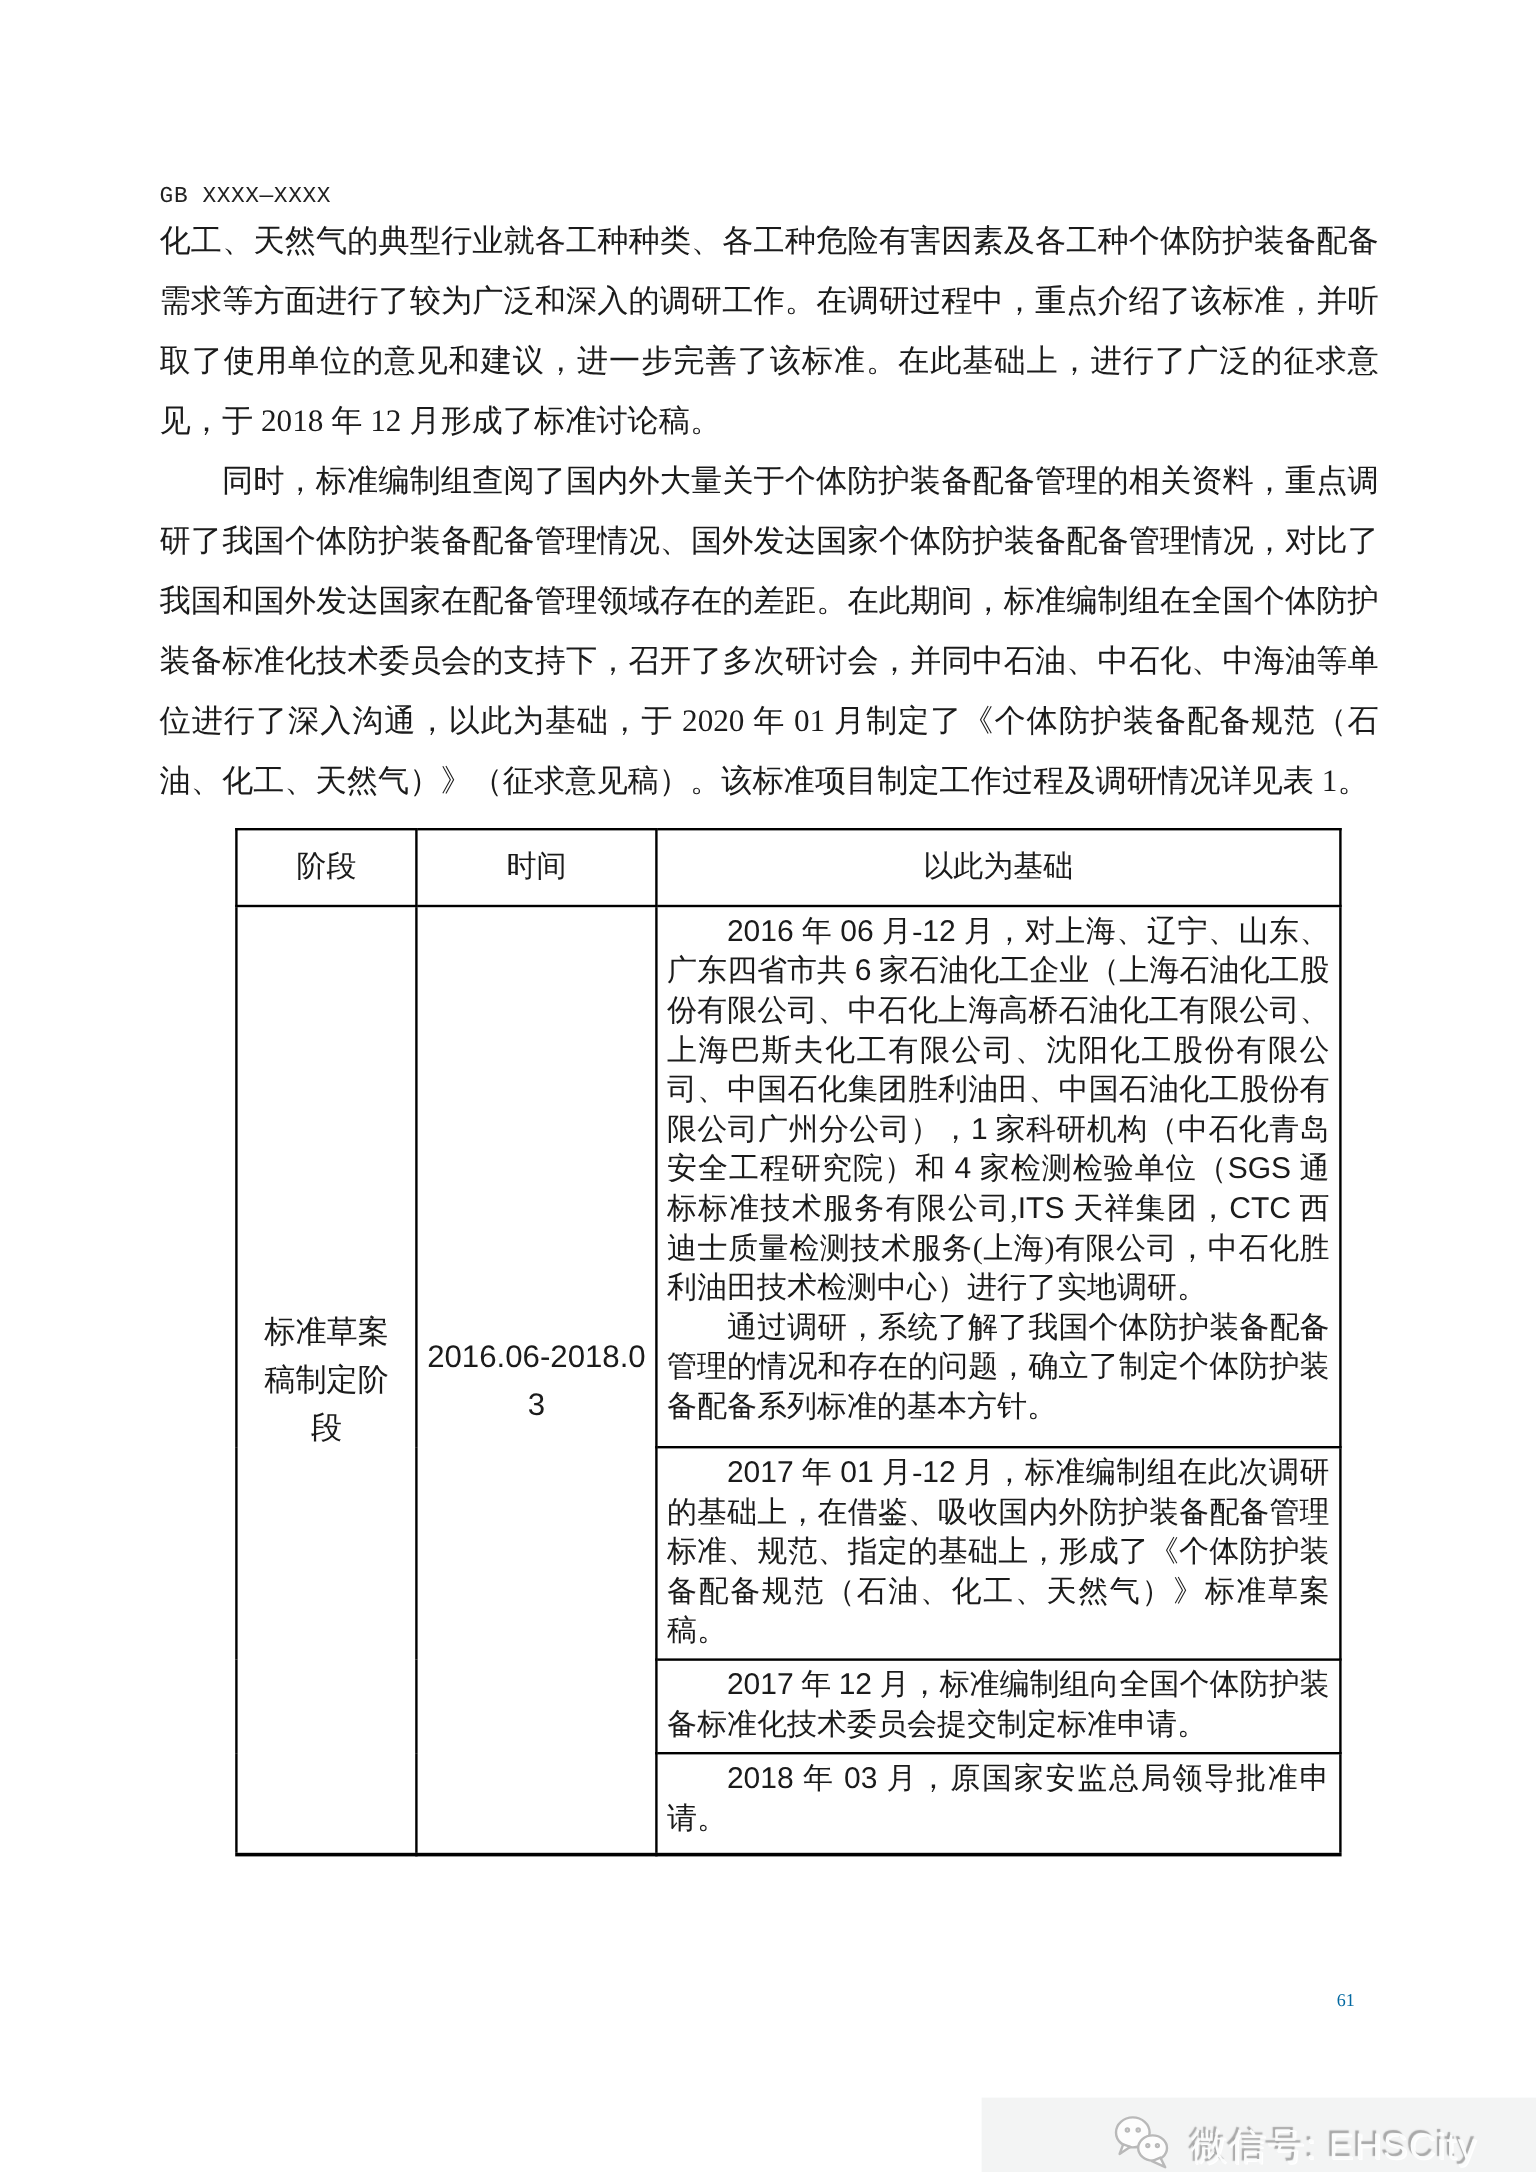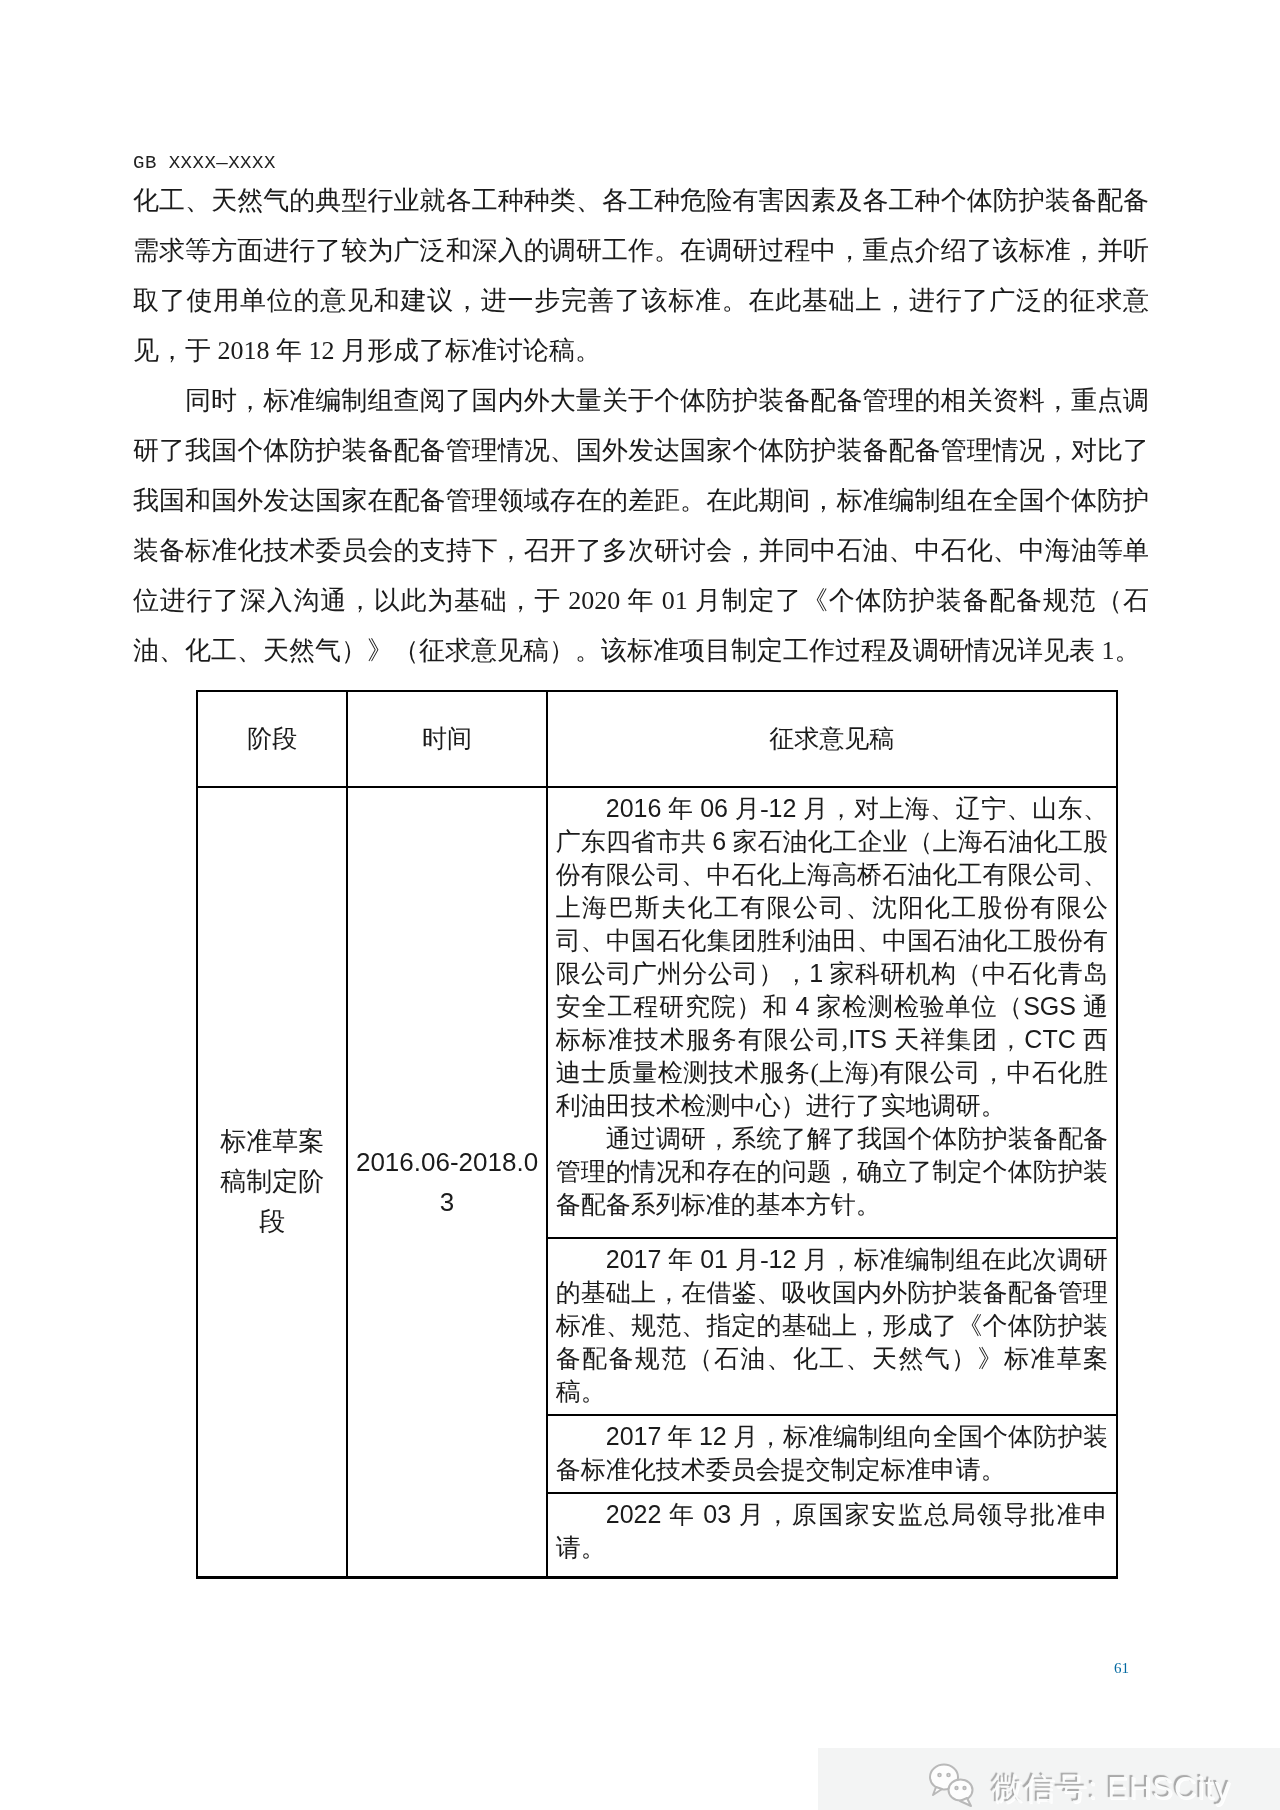--- a/index.html
+++ b/index.html
@@ -34,21 +34,21 @@
     border-collapse:collapse;
     table-layout:fixed;
     width:922px;
     margin:14px 0 0 63px;
     border:2px solid #000;
     border-bottom-width:3px;
   }
   table.record th,table.record td{border:2px solid #000;}
   table.record th{
     height:62px;font-weight:normal;font-size:25px;
-    text-align:center;vertical-align:middle;padding:16px;
+    text-align:center;vertical-align:middle;padding:0;
   }
   td.stage-cell{
     text-align:center;vertical-align:middle;
     font-size:26px;line-height:40px;padding:0 21px;
   }
   td.period-cell{
     text-align:center;vertical-align:middle;
     font-family:"Liberation Sans","DejaVu Sans",sans-serif;
     font-size:26px;line-height:40px;
     word-break:break-all;padding:0 3px;
@@ -99,21 +99,21 @@
     <table class="record">
       <colgroup>
         <col style="width:150px">
         <col style="width:199px">
         <col style="width:569px">
       </colgroup>
       <thead>
         <tr>
           <th>阶段</th>
           <th>时间</th>
-          <th>征求意见稿</th>
+          <th>以此为基础</th>
         </tr>
       </thead>
       <tbody>
         <tr>
           <td class="stage-cell" rowspan="4">标准草案稿制定阶段</td>
           <td class="period-cell" rowspan="4">2016.06-2018.03</td>
           <td class="progress-cell first">
             <p class="cellp latin-mix"><span class="lat">2016</span> 年 <span class="lat">06</span> 月-<span class="lat">12</span> 月，对上海、辽宁、山东、广东四省市共 <span class="lat">6</span> 家石油化工企业（上海石油化工股份有限公司、中石化上海高桥石油化工有限公司、上海巴斯夫化工有限公司、沈阳化工股份有限公司、中国石化集团胜利油田、中国石油化工股份有限公司广州分公司），<span class="lat">1</span> 家科研机构（中石化青岛安全工程研究院）和 <span class="lat">4</span> 家检测检验单位（<span class="lat">SGS</span> 通标标准技术服务有限公司,<span class="lat">ITS</span> 天祥集团，<span class="lat">CTC</span> 西迪士质量检测技术服务(上海)有限公司，中石化胜利油田技术检测中心）进行了实地调研。</p>
             <p class="cellp latin-mix">通过调研，系统了解了我国个体防护装备配备管理的情况和存在的问题，确立了制定个体防护装备配备系列标准的基本方针。</p>
           </td>
@@ -123,21 +123,21 @@
             <p class="cellp latin-mix"><span class="lat">2017</span> 年 <span class="lat">01</span> 月-<span class="lat">12</span> 月，标准编制组在此次调研的基础上，在借鉴、吸收国内外防护装备配备管理标准、规范、指定的基础上，形成了《个体防护装备配备规范（石油、化工、天然气）》标准草案稿。</p>
           </td>
         </tr>
         <tr>
           <td class="progress-cell">
             <p class="cellp latin-mix"><span class="lat">2017</span> 年 <span class="lat">12</span> 月，标准编制组向全国个体防护装备标准化技术委员会提交制定标准申请。</p>
           </td>
         </tr>
         <tr>
           <td class="progress-cell tall">
-            <p class="cellp latin-mix"><span class="lat">2022</span> 年 <span class="lat">03</span> 月，原国家安监总局领导批准申请。</p>
+            <p class="cellp latin-mix"><span class="lat">2018</span> 年 <span class="lat">03</span> 月，原国家安监总局领导批准申请。</p>
           </td>
         </tr>
       </tbody>
     </table>
   </div>
 
   <div class="page-number">61</div>
 
   <div class="watermark">
     <svg class="wm-icon" width="54" height="48" viewBox="0 0 54 48">

